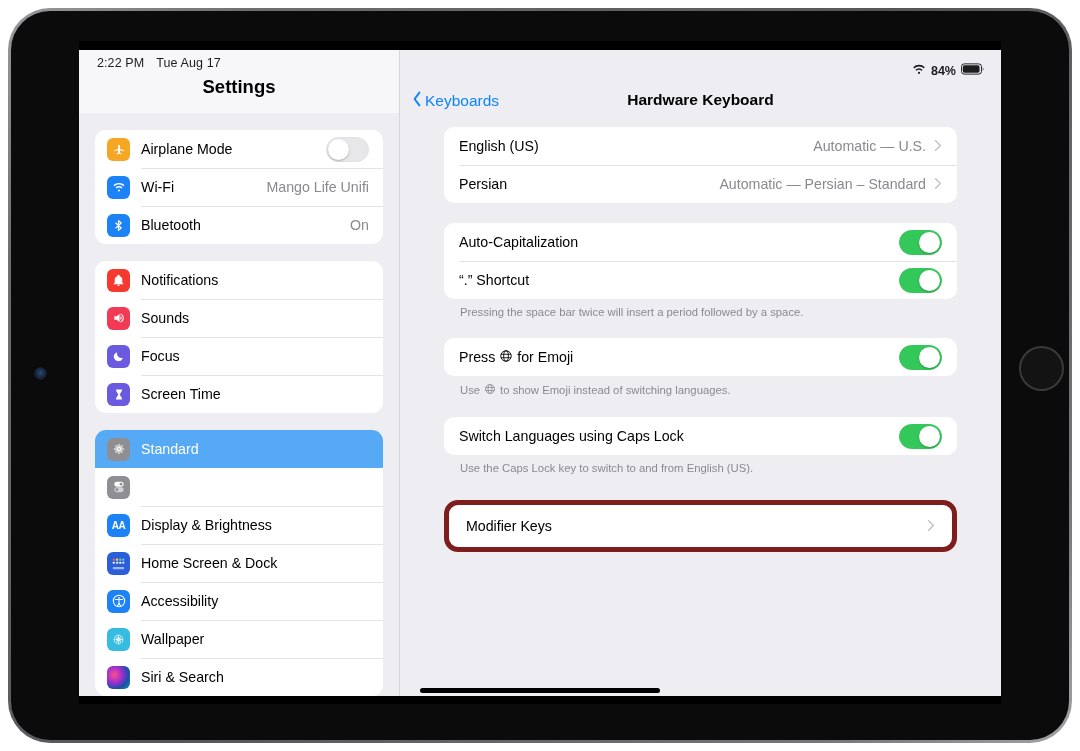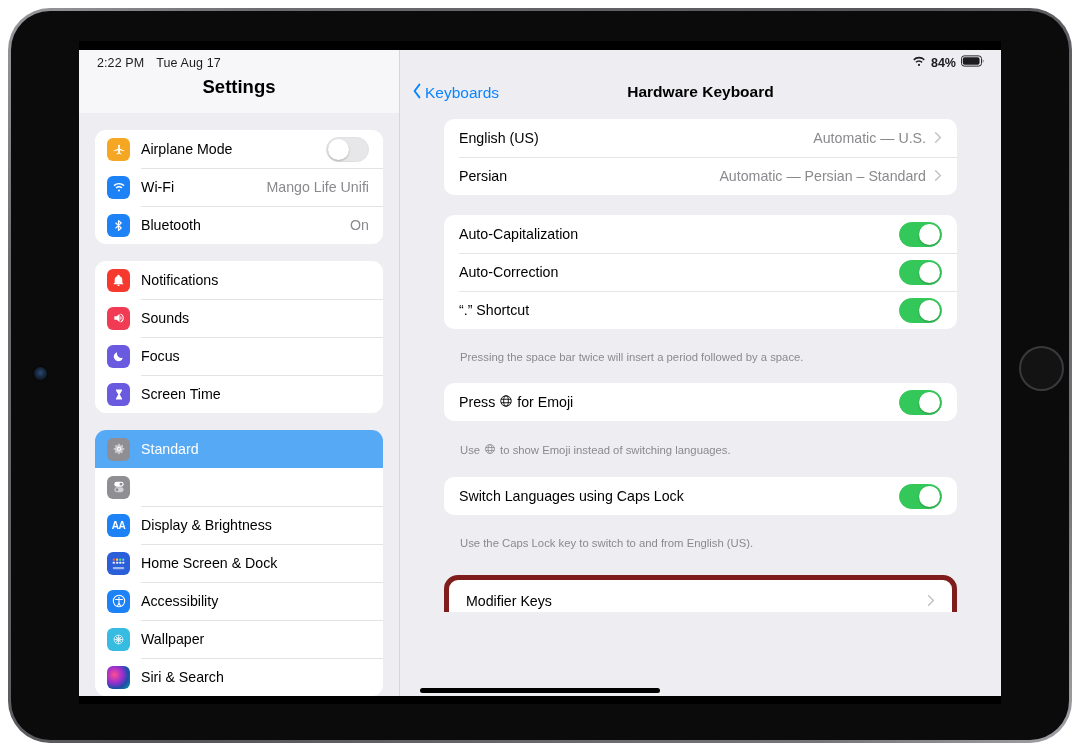--- a/index.html
+++ b/index.html
@@ -130,20 +130,21 @@
   .toggle.on { background: #34c759; border-color: #34c759; }
   .toggle.on .knob { left: auto; right: 1px; }
 
   
   #divider { width: 1px; background: #d6d6da; }
   #main {
     flex: 1 1 auto; height: 562px;
     background: #eeeef2;
     position: relative;
     overflow: hidden;
+    margin-top: 8px;
   }
   #main-header { height: 63px; position: relative; }
   #status-bar-right {
     position: absolute; right: 16px; top: 5px;
     display: flex; align-items: center; gap: 5px;
     font-size: 12.5px; font-weight: bold; color: #1c1c1e;
   }
   #back-link {
     position: absolute; left: 12px; top: 33px;
     display: flex; align-items: center; gap: 3px;
@@ -170,21 +171,21 @@
   .m-row + .m-row::before {
     content: "";
     position: absolute; left: 15px; right: 0; top: 0;
     height: 1px; background: #e5e5e8;
   }
   .m-lbl { font-size: 14.2px; color: #000; flex: 1 1 auto; display:flex; align-items:center; gap:4px; }
   .m-val { font-size: 14.2px; color: #8a8a8e; margin-right: 8px; }
   .chev { color: #c3c3c7; font-size: 15px; line-height: 1; }
   .footnote {
     font-size: 11.3px; color: #8a8a8e;
-    padding: 22px 16px 0 16px;
+    padding: 7px 16px 0 16px;
     display: flex; align-items: center; gap: 4px;
   }
   .spacer-lg { height: 14px; }
 
   
   #modifier-wrap {
     margin-top: 26px;
     border: 5px solid #7f1d1d;
     border-radius: 14px;
     padding: 2px;
@@ -432,26 +433,20 @@
         <div class="spacer-lg"></div>
 
         <div class="m-group">
           <div class="m-row">
             <span class="m-lbl">Auto-Capitalization</span>
             <div class="toggle on">
                 <div class="knob"></div>
               </div>
           </div>
           <div class="m-row">
-            <span class="m-lbl">Auto-Correction</span>
-            <div class="toggle on">
-                <div class="knob"></div>
-              </div>
-          </div>
-          <div class="m-row">
             <span class="m-lbl">“.” Shortcut</span>
             <div class="toggle on">
                 <div class="knob"></div>
               </div>
           </div>
         </div>
         <div class="footnote">
           <span>Pressing the space bar twice will insert a period followed by a space.</span>
         </div>
 

